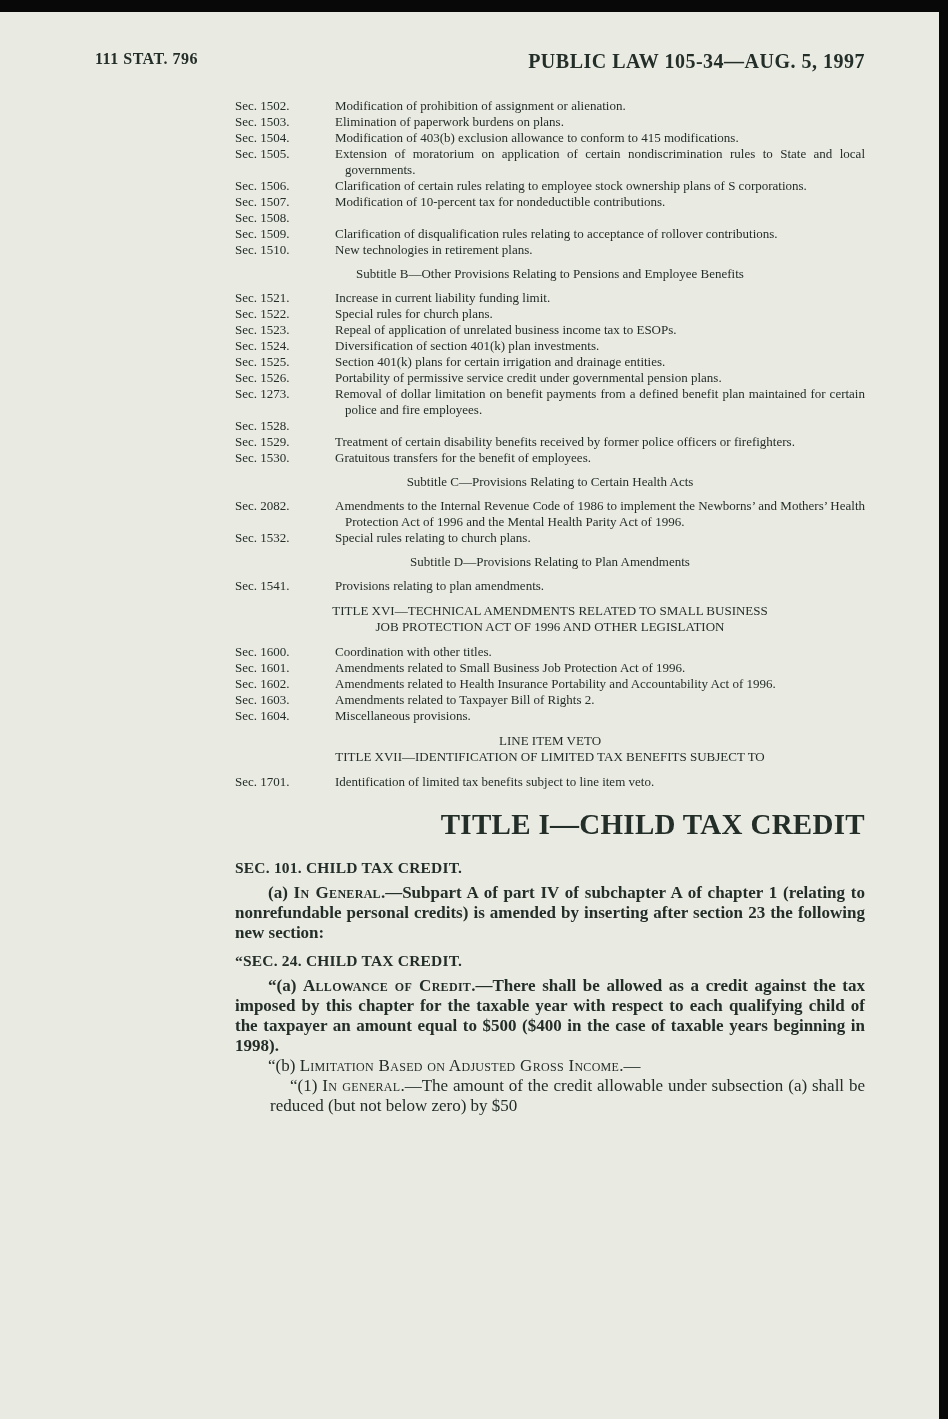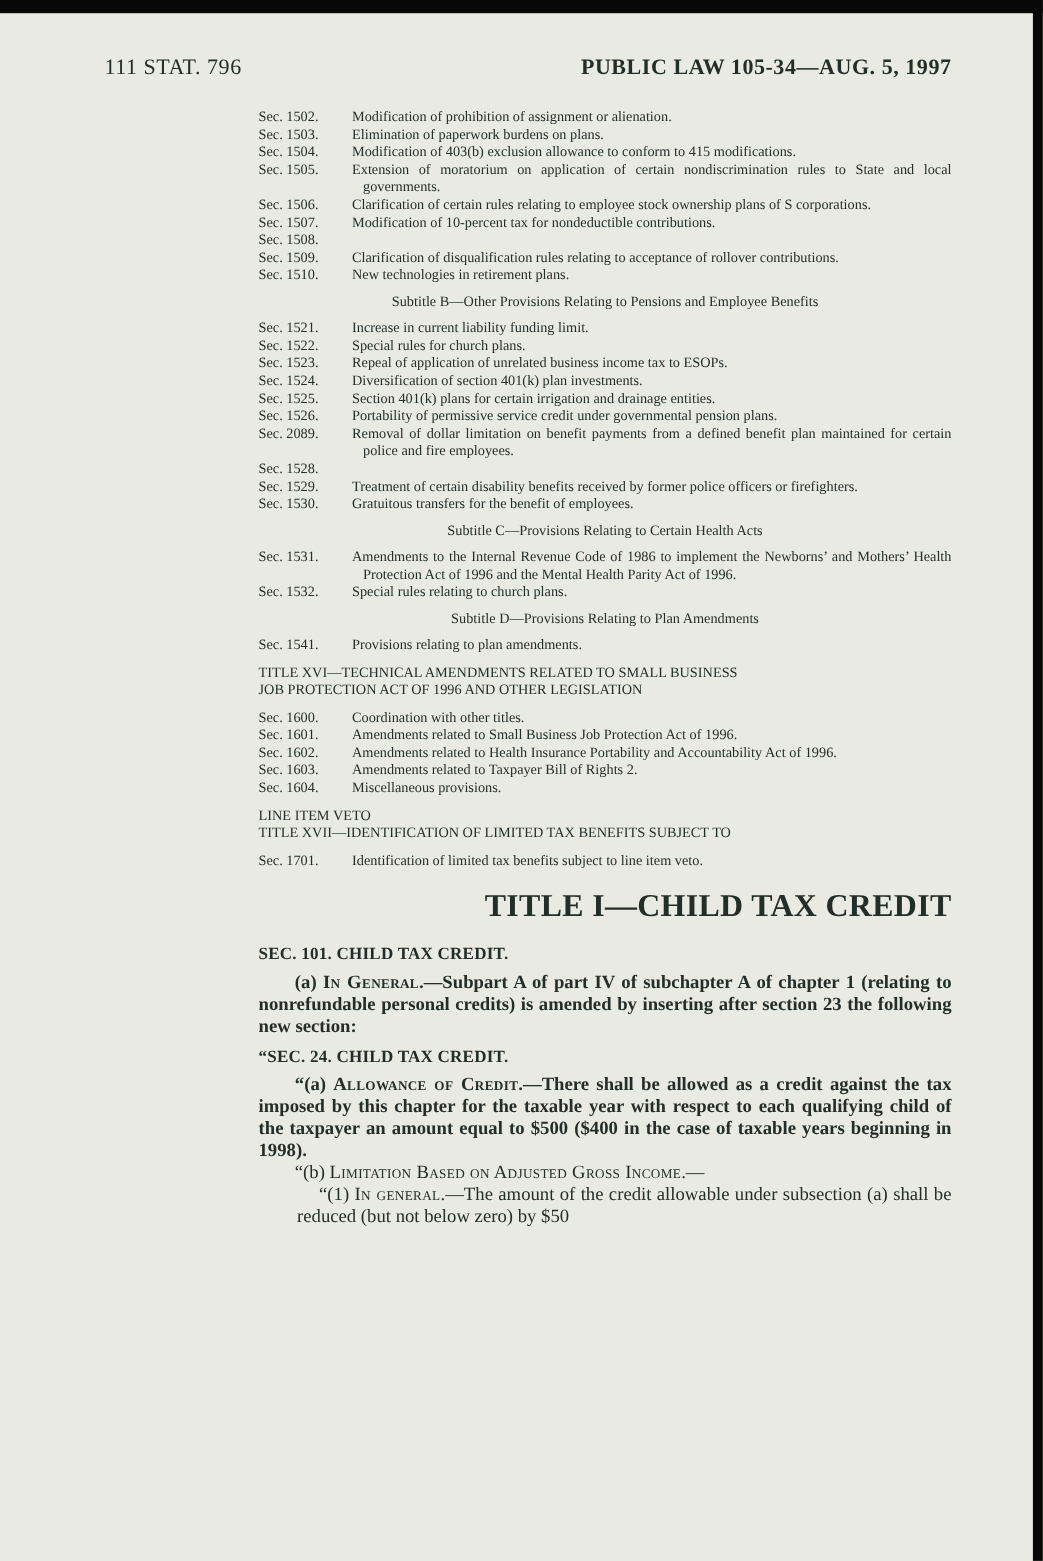--- a/index.html
+++ b/index.html
@@ -16,36 +16,36 @@
     position: absolute; top: 0; left: 0;
     width: 948px; height: 12px; background: #080808;
   }
   .edge-right {
     position: absolute; top: 0; right: 0;
     width: 9px; height: 1419px; background: #080808;
   }
   .header { position: absolute; top: 50px; left: 0; width: 948px; height: 26px; }
   .stat {
     position: absolute; left: 95px; top: 0;
-    font-size: 20px; font-weight: normal; letter-spacing: 0.5px;
+    font-size: 16px; font-weight: bold; letter-spacing: 0.5px;
   }
   .law {
     position: absolute; left: 235px; top: 0; width: 630px;
     text-align: right; font-size: 20px; font-weight: bold; letter-spacing: 0.5px;
   }
   .content {
     position: absolute; top: 98px; left: 235px; width: 630px;
   }
   
   .toc { font-size: 13px; line-height: 16px; }
-  .toc-entry { display: flex; }
+  .toc-entry { display: flex; gap: 15px; }
   .toc-num { flex: 0 0 85px; white-space: nowrap; }
   .toc-text { flex: 1 1 auto; text-align: justify; padding-left: 10px; text-indent: -10px; }
   .toc-subtitle { text-align: center; margin: 8px 0; }
-  .toc-title { margin: 9px 0; }
+  .toc-title { text-align: center; margin: 9px 0; }
   
   .main-title {
     text-align: right; font-size: 29px; font-weight: bold;
     margin: 18px 0 0 0; letter-spacing: 0.3px;
   }
   .sec-heading {
     font-size: 15.5px; font-weight: bold; margin: 18px 0 0 0; letter-spacing: 0.2px;
   }
   .sec24-heading {
     font-size: 15.5px; font-weight: bold; margin: 9px 0 0 0; letter-spacing: 0.2px;
@@ -126,37 +126,37 @@
       </div>
       <div class="toc-entry">
         <span class="toc-num">Sec. 1525.</span>
         <span class="toc-text">Section 401(k) plans for certain irrigation and drainage entities.</span>
       </div>
       <div class="toc-entry">
         <span class="toc-num">Sec. 1526.</span>
         <span class="toc-text">Portability of permissive service credit under governmental pension plans.</span>
       </div>
       <div class="toc-entry">
-        <span class="toc-num">Sec. 2089.</span>
+        <span class="toc-num">Sec. 1273.</span>
         <span class="toc-text">Removal of dollar limitation on benefit payments from a defined benefit plan maintained for certain police and fire employees.</span>
       </div>
       <div class="toc-entry">
         <span class="toc-num">Sec. 1528.</span>
       </div>
       <div class="toc-entry">
         <span class="toc-num">Sec. 1529.</span>
         <span class="toc-text">Treatment of certain disability benefits received by former police officers or firefighters.</span>
       </div>
       <div class="toc-entry">
         <span class="toc-num">Sec. 1530.</span>
         <span class="toc-text">Gratuitous transfers for the benefit of employees.</span>
       </div>
       <div class="toc-subtitle">Subtitle C—Provisions Relating to Certain Health Acts</div>
       <div class="toc-entry">
-        <span class="toc-num">Sec. 1531.</span>
+        <span class="toc-num">Sec. 2082.</span>
         <span class="toc-text">Amendments to the Internal Revenue Code of 1986 to implement the Newborns’ and Mothers’ Health Protection Act of 1996 and the Mental Health Parity Act of 1996.</span>
       </div>
       <div class="toc-entry">
         <span class="toc-num">Sec. 1532.</span>
         <span class="toc-text">Special rules relating to church plans.</span>
       </div>
       <div class="toc-subtitle">Subtitle D—Provisions Relating to Plan Amendments</div>
       <div class="toc-entry">
         <span class="toc-num">Sec. 1541.</span>
         <span class="toc-text">Provisions relating to plan amendments.</span>

